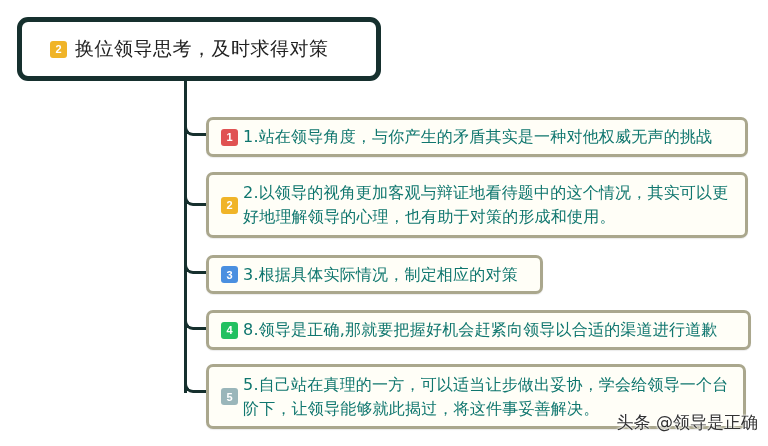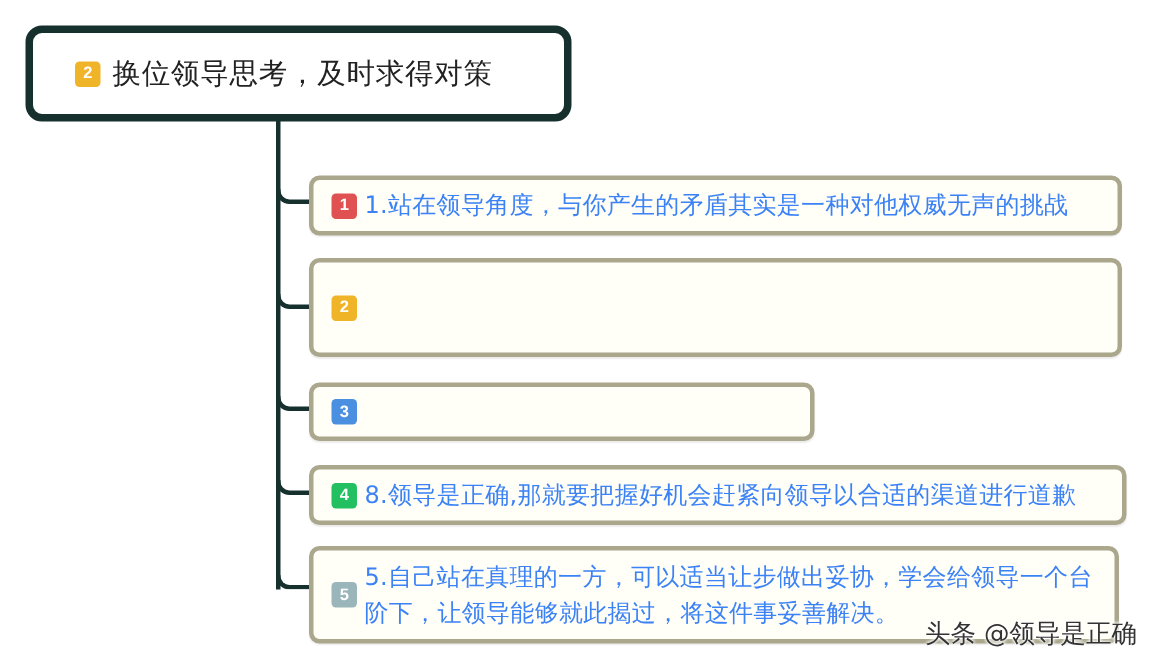--- a/index.html
+++ b/index.html
@@ -26,21 +26,21 @@
       border-left: 3px solid #16302e; border-bottom: 3px solid #16302e;
       border-bottom-left-radius: 9px; box-sizing: border-box;
     }
     .node {
       position: absolute; left: 206px; border: 3px solid #aaa78d; border-radius: 7px;
       background: #fffef7; box-sizing: border-box;
       display: flex; align-items: center; padding: 0 10px 0 12px;
       box-shadow: 0 1px 1px rgba(0,0,0,0.08);
     }
     .node .text {
-      margin-left: 5px; font-size: 16px; line-height: 24px; color: #3b82f6; letter-spacing: 0.2px;
+      margin-left: 5px; font-size: 16px; line-height: 24px; color: #0f766e; letter-spacing: 0.2px;
     }
     .node .text.single { white-space: nowrap; }
     .watermark {
       position: absolute; right: 10px; bottom: 12px; font-size: 17px; color: #333;
       text-shadow: 0 0 2px #fff, 0 0 2px #fff, 0 0 3px #fff; white-space: nowrap;
     }
   </style>
 </head>
 <body>
 
@@ -53,25 +53,27 @@
 
 <div class="branch" style="top:126px;"></div>
 <div class="node" id="n0" style="top:117px; width:542px; height:40px;">
   <span class="badge" style="background: rgb(224, 82, 82);">1</span>
   <span class="text single">1.站在领导角度，与你产生的矛盾其实是一种对他权威无声的挑战</span>
 </div>
 
 <div class="branch" style="top:196px;"></div>
 <div class="node" id="n1" style="top:172px; width:542px; height:66px;">
   <span class="badge" style="background: rgb(240, 180, 40);">2</span>
+  <span class="text" style="width:500px;">2.以领导的视角更加客观与辩证地看待题中的这个情况，其实可以更好地理解领导的心理，也有助于对策的形成和使用。</span>
 </div>
 
 <div class="branch" style="top:264px;"></div>
 <div class="node" id="n2" style="top:255px; width:337px; height:39px;">
   <span class="badge" style="background: rgb(74, 143, 224);">3</span>
+  <span class="text single">3.根据具体实际情况，制定相应的对策</span>
 </div>
 
 <div class="branch" style="top:320px;"></div>
 <div class="node" id="n3" style="top:310px; width:545px; height:40px;">
   <span class="badge" style="background: rgb(34, 192, 96);">4</span>
   <span class="text single">8.领导是正确,那就要把握好机会赶紧向领导以合适的渠道进行道歉</span>
 </div>
 
 <div class="branch" style="top:383px;"></div>
 <div class="node" id="n4" style="top:364px; width:540px; height:65px;">

